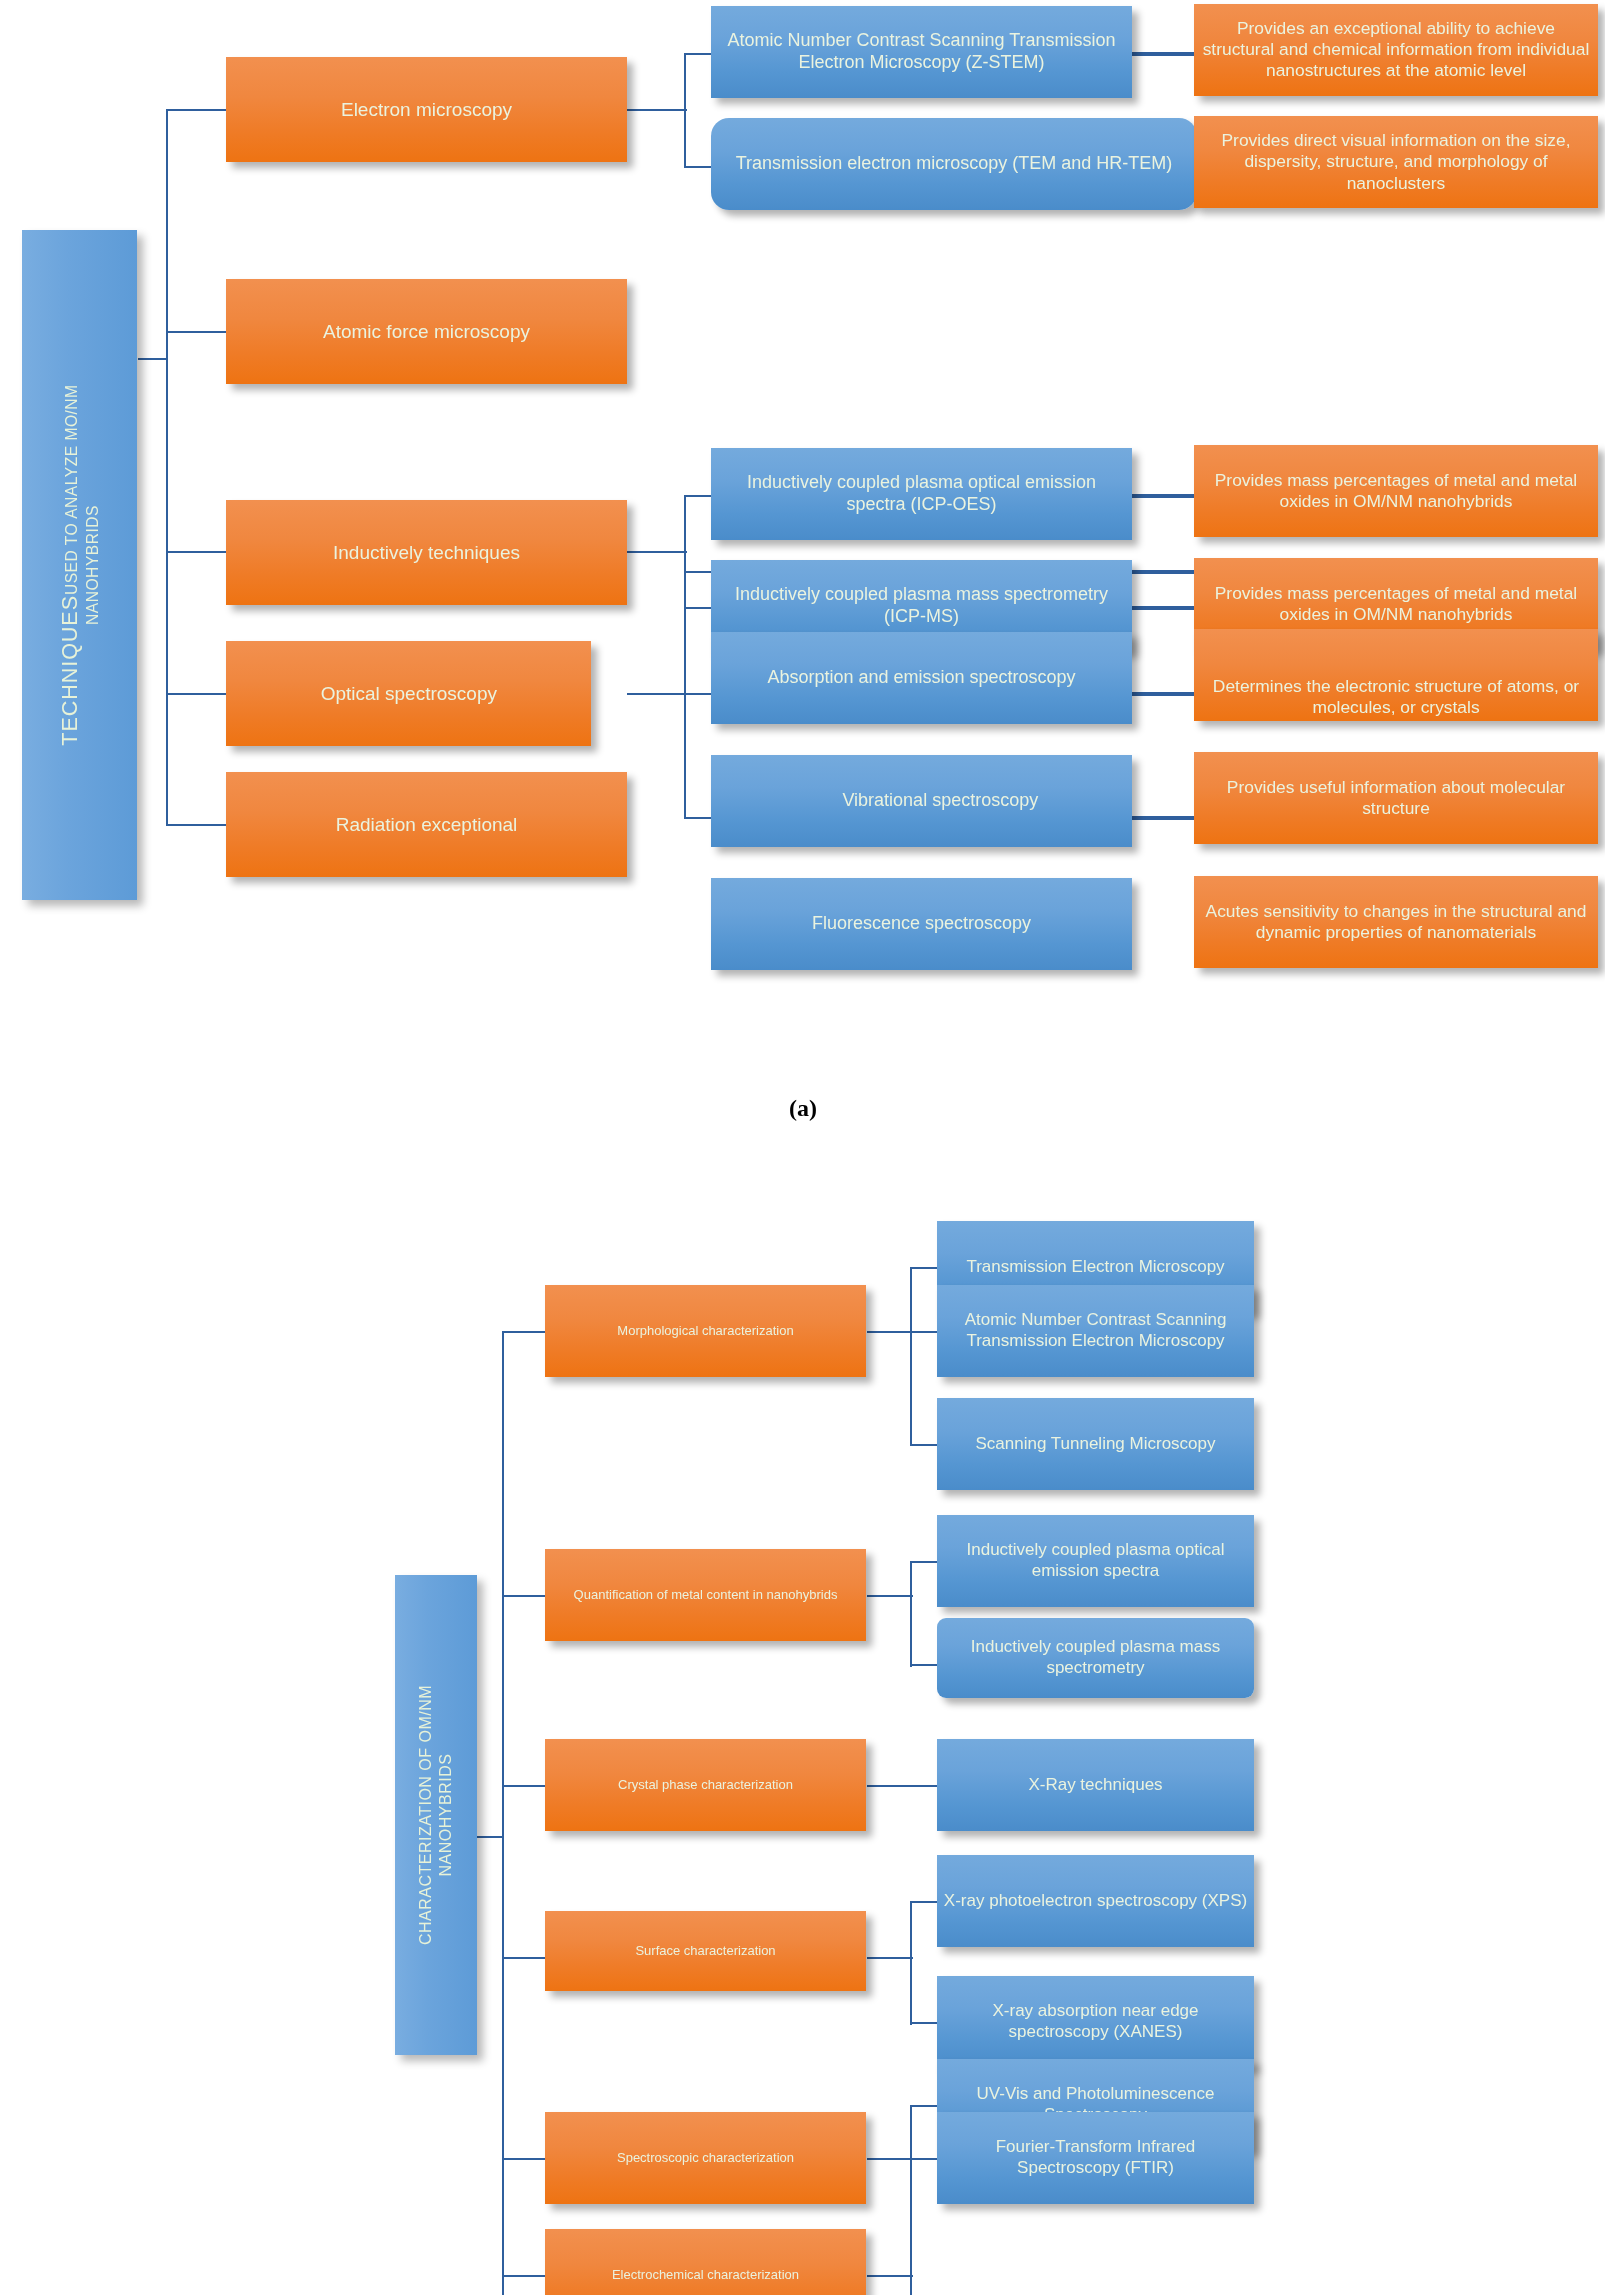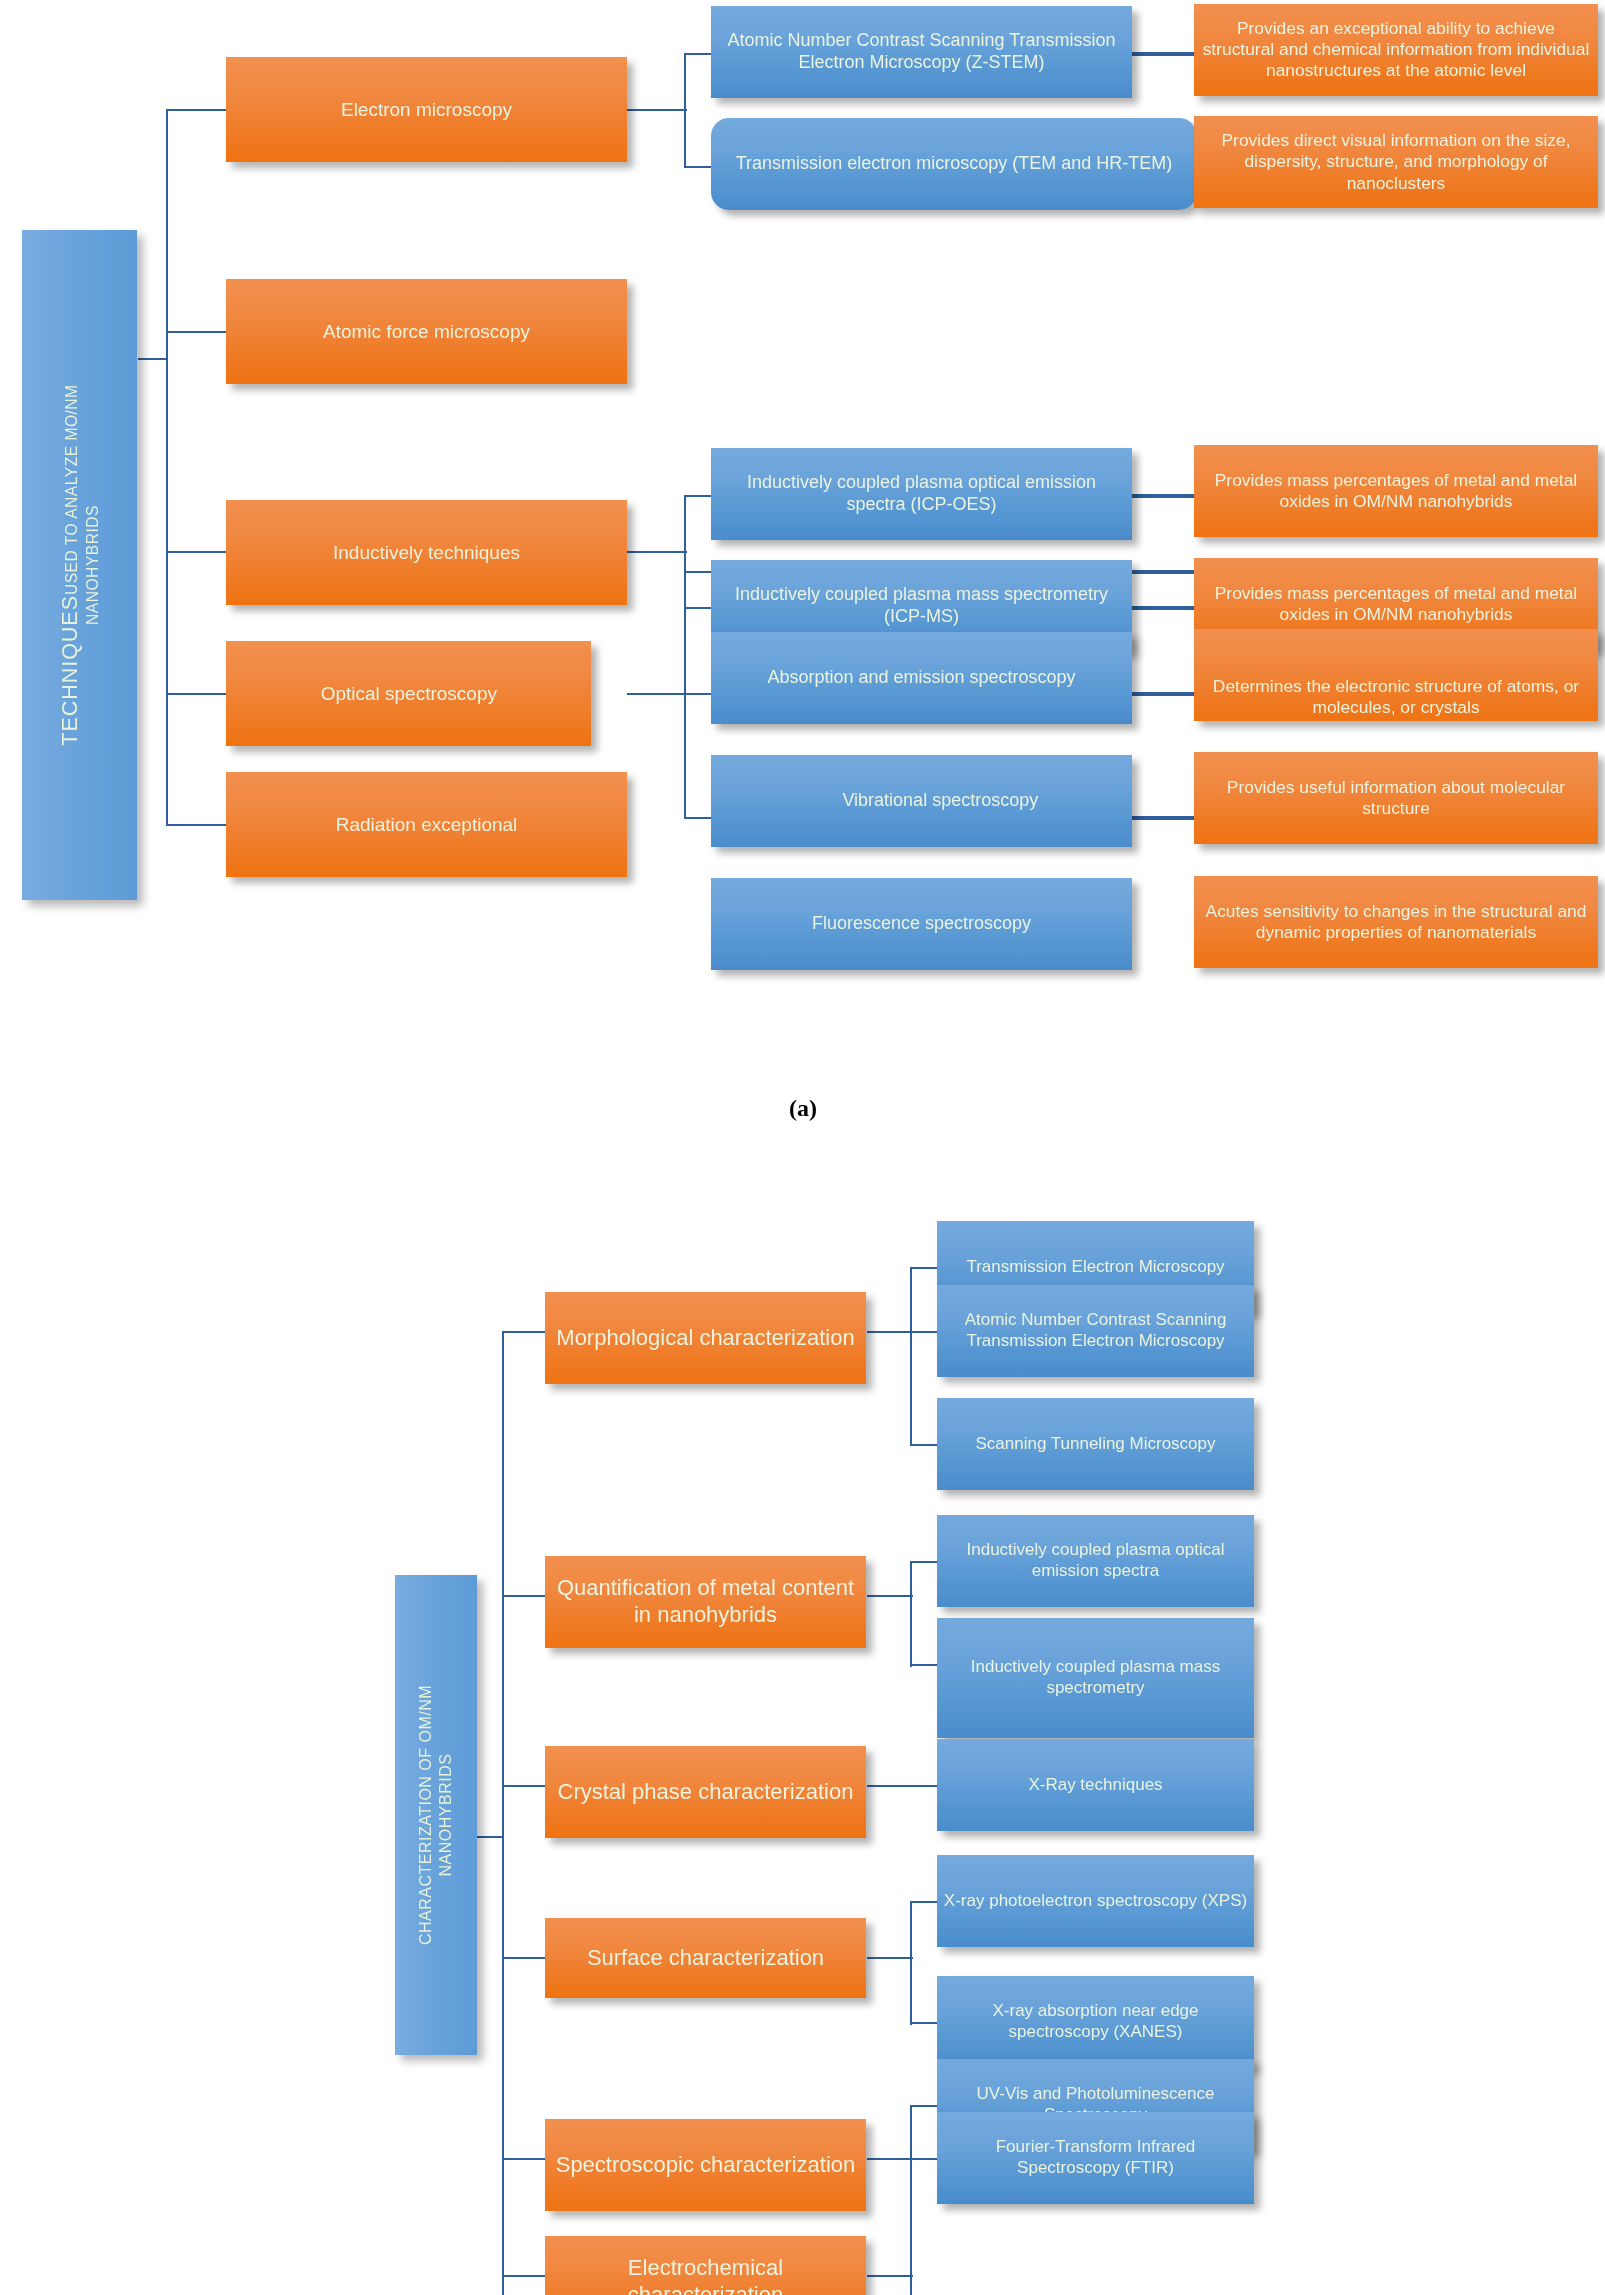--- a/index.html
+++ b/index.html
@@ -72,21 +72,21 @@
     font-weight: bold;
     color: #000000;
     font-size: 24px;
     text-align: center;
   }
 
   
   .fs-lvl1 { font-size: 19px; }
   .fs-lvl2 { font-size: 18px; }
   .fs-lvl3 { font-size: 17.4px; }
-  .fs-b1   { font-size: 22px; margin-top: 7px; }
+  .fs-b1   { font-size: 13px; }
   .fs-b2   { font-size: 17px; }
   .fs-root-big { font-size: 21.6px; letter-spacing: 0.9px; }
   .fs-root-sm  { font-size: 15.6px; letter-spacing: 0.5px; }
   .fs-rootb    { font-size: 16px; letter-spacing: 0.5px; }
 </style>
 </head>
 <body>
 
 <div id="page">
 
@@ -264,21 +264,21 @@
     </div>
     <div class="node blue fs-b2" style="left:937px; top:1285px; width:317px; height:92px;">
       <span class="txt">Atomic Number Contrast Scanning Transmission Electron Microscopy</span>
     </div>
     <div class="node blue fs-b2" style="left:937px; top:1398px; width:317px; height:92px;">
       <span class="txt">Scanning Tunneling Microscopy</span>
     </div>
     <div class="node blue fs-b2" style="left:937px; top:1515px; width:317px; height:92px;">
       <span class="txt">Inductively coupled plasma optical emission spectra</span>
     </div>
-    <div class="node blue fs-b2" style="left:937px; top:1618px; width:317px; height:120px;">
+    <div class="node blue fs-b2" style="left:937px; top:1618px; width:317px; height:80px;border-radius:9px;">
       <span class="txt">Inductively coupled plasma mass spectrometry</span>
     </div>
     <div class="node blue fs-b2" style="left:937px; top:1739px; width:317px; height:92px;">
       <span class="txt">X-Ray techniques</span>
     </div>
     <div class="node blue fs-b2" style="left:937px; top:1855px; width:317px; height:92px;">
       <span class="txt">X-ray photoelectron spectroscopy (XPS)</span>
     </div>
     <div class="node blue fs-b2" style="left:937px; top:1976px; width:317px; height:92px;">
       <span class="txt">X-ray absorption near edge spectroscopy (XANES)</span>

